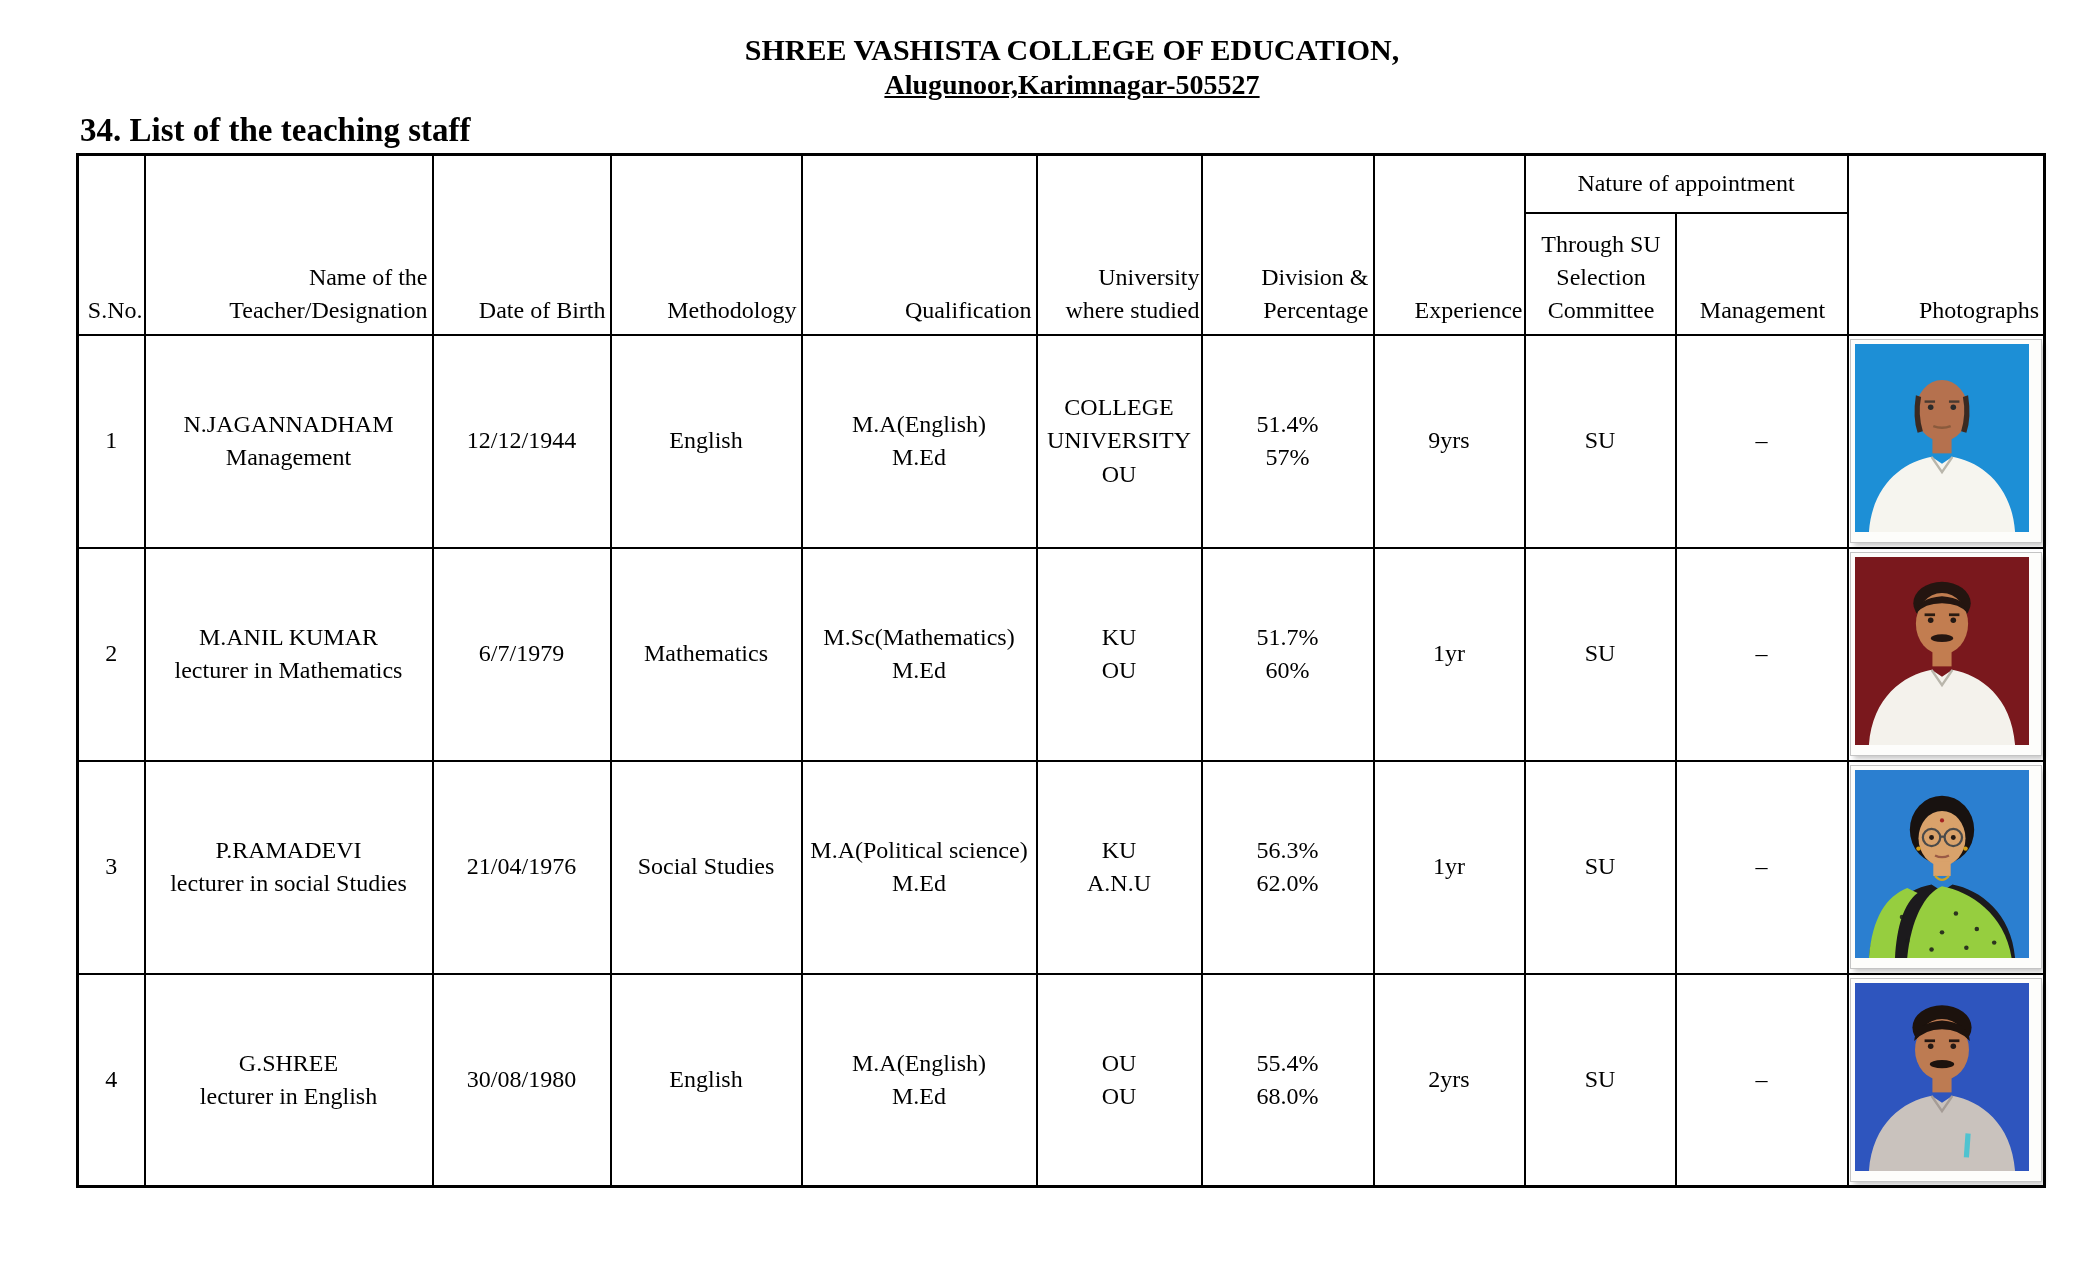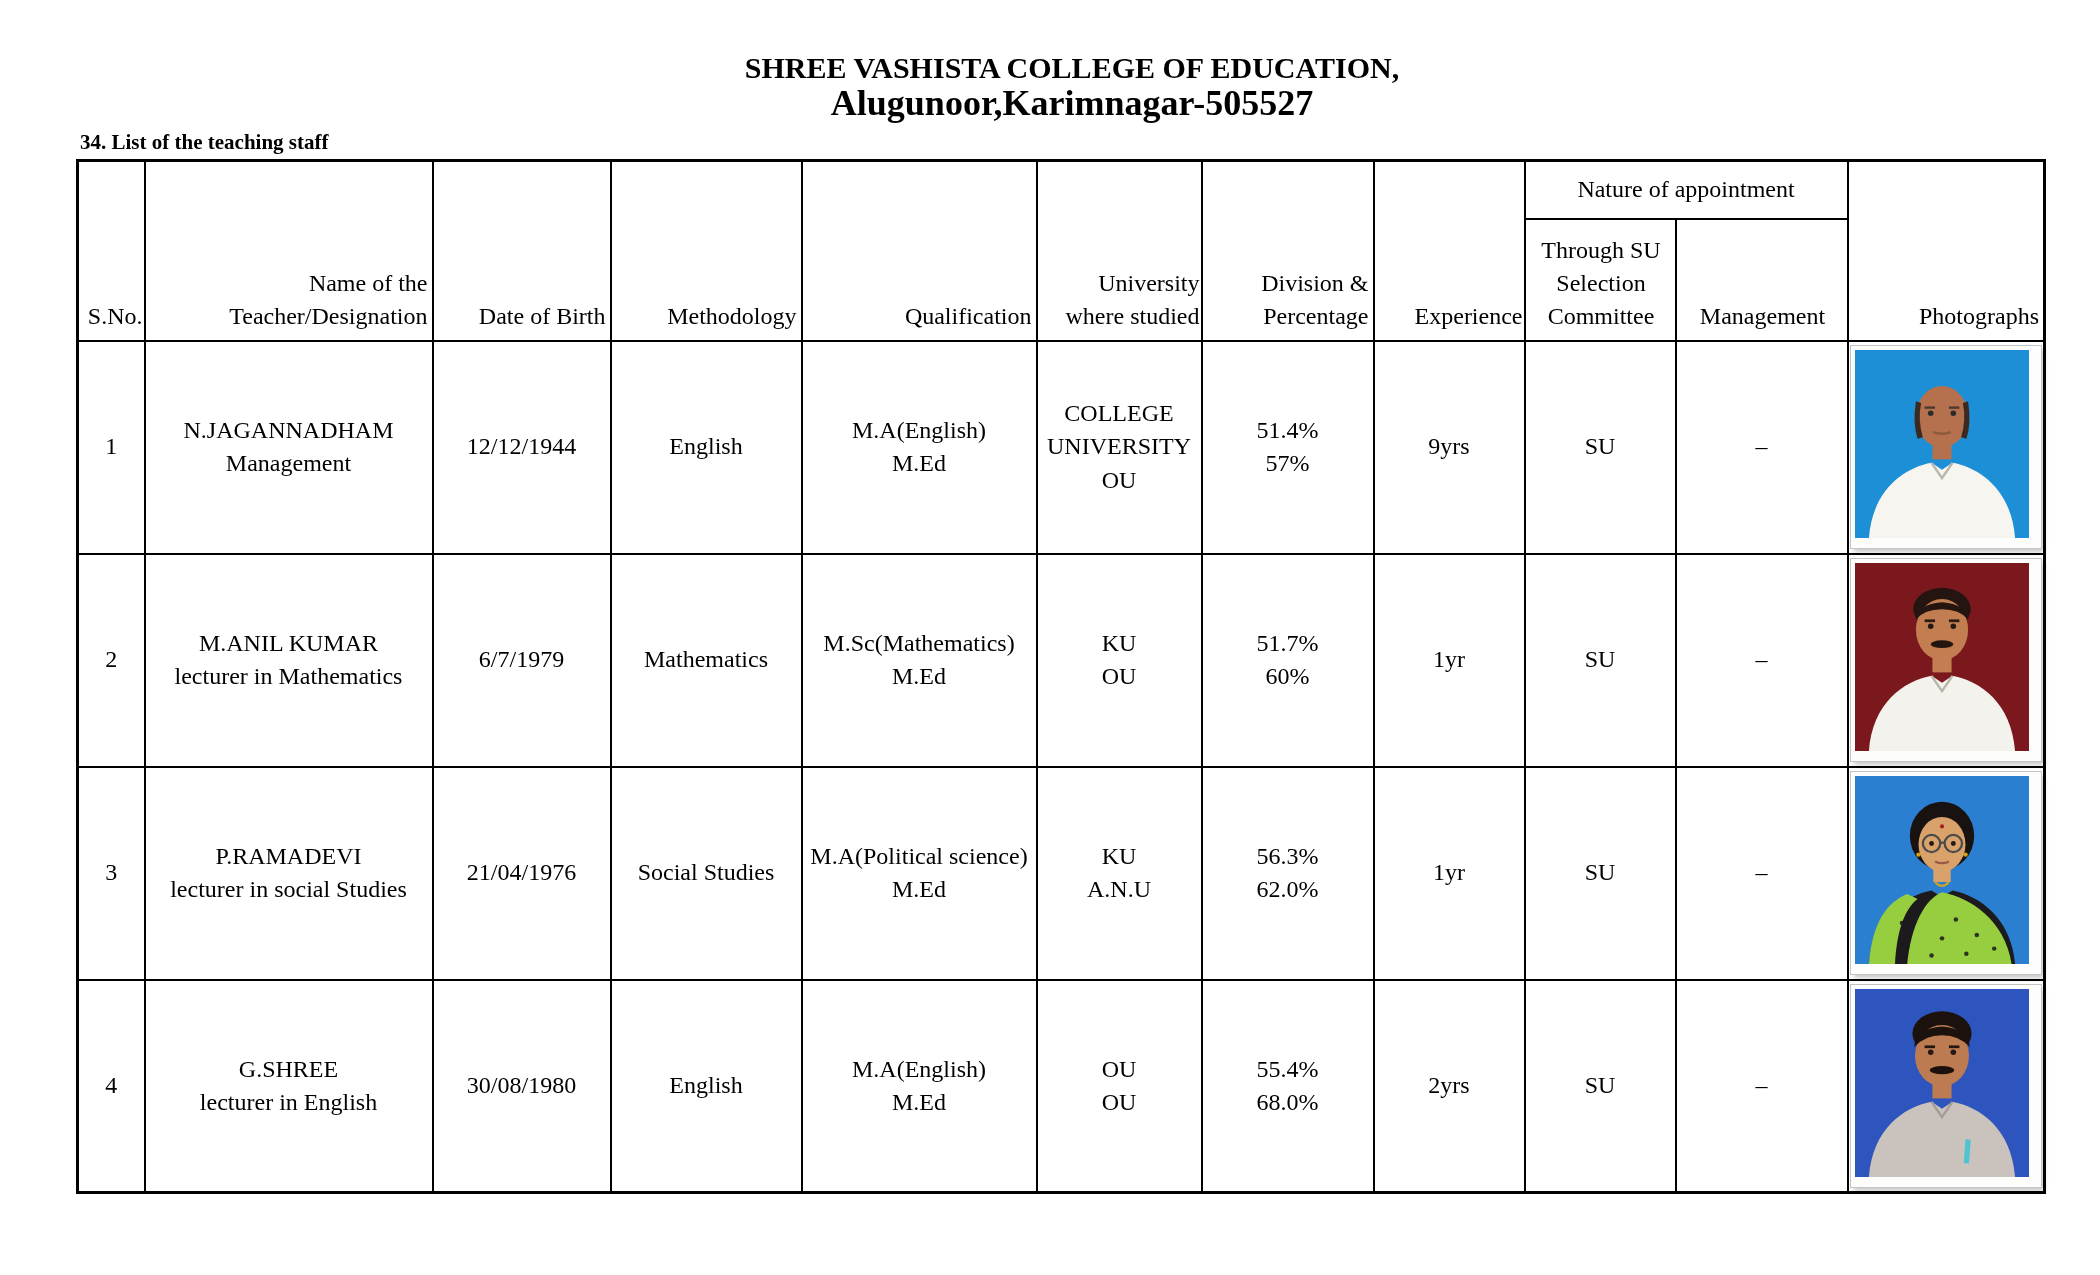--- a/index.html
+++ b/index.html
@@ -1,23 +1,23 @@
 <!DOCTYPE html>
 <html><head>
 <meta charset="utf-8">
 <style>
   html,body{margin:0;padding:0;}
   body{
     width:2100px;height:1275px;background:#ffffff;overflow:hidden;
     font-family:"Liberation Serif","DejaVu Serif",serif;color:#000;
   }
-  .doc-header{margin-top:50px;text-align:center;font-weight:bold;padding-left:44px;}
+  .doc-header{margin-top:32px;text-align:center;font-weight:bold;padding-left:44px;}
   .college-name{font-size:30px;line-height:36px;}
-  .college-address{font-size:36px;line-height:34px;}
-  .section-title{margin:10px 0 4px 80px;font-size:21px;font-weight:bold;font-family:Liberation Serif, serif;}
+  .college-address{font-size:28px;line-height:34px;text-decoration:underline;}
+  .section-title{margin:10px 0 4px 80px;font-size:33px;font-weight:bold;font-family:Liberation Serif, serif;}
   table.staff{
     margin-left:76px;border-collapse:collapse;table-layout:fixed;
     width:1967px;border:3px solid #000;
   }
   th,td{border:2px solid #000;padding:2px 4px;font-weight:normal;font-size:24px;line-height:1.38;}
   thead th{vertical-align:bottom;text-align:right;padding-bottom:6px;}
   tr.h-top{height:58px;}
   tr.h-sub{height:122px;}
   tbody tr{height:213px;}
   tbody td{text-align:center;vertical-align:middle;}

